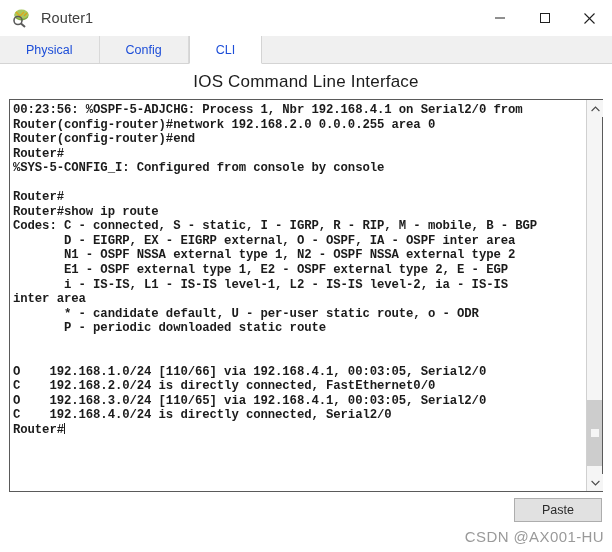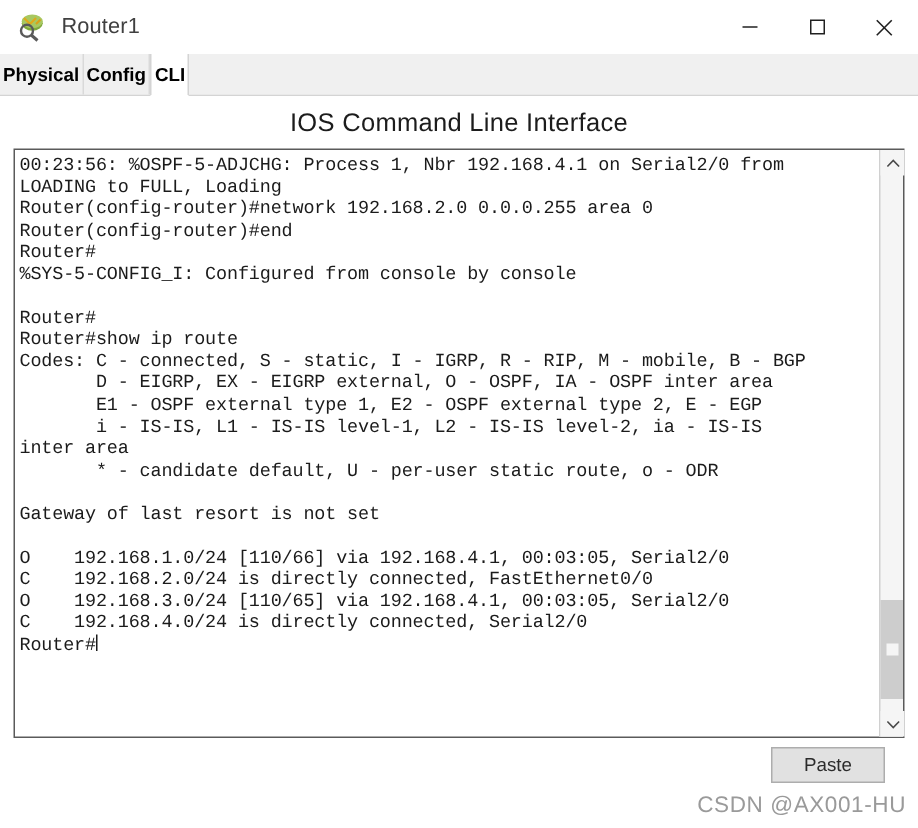--- a/index.html
+++ b/index.html
@@ -61,29 +61,28 @@
     left: 0; top: 36px;
     width: 612px;
     height: 28px;
     background: #f0f0f0;
     border-bottom: 1px solid #d4d4d4;
     display: flex;
     align-items: stretch;
     box-sizing: border-box;
   }
   .tab {
-    padding: 0 2px;
+    padding: 0 26px;
     display: flex;
     align-items: center;
     font-size: 12.5px;
-    color: #000000;
+    color: #1d4ed8;
     background: #f0f0f0;
     border-right: 1px solid #d9d9d9;
     box-sizing: border-box;
-    font-weight: bold;
   }
   .tab.active {
     background: #ffffff;
     border-bottom: 1px solid #ffffff;
     margin-bottom: -1px;
     border-right: 1px solid #d4d4d4;
     border-left: 1px solid #d4d4d4;
   }
   .tab-filler {
     flex: 1;
@@ -126,20 +125,21 @@
     box-sizing: border-box;
     position: relative;
   }
   .term-line {
     font-family: "Liberation Mono", "DejaVu Sans Mono", monospace;
     font-size: 12.3px;
     line-height: 14.55px;
     color: #1b1b1b;
     white-space: pre;
     letter-spacing: -0.1px;
+    font-weight: bold;
   }
   .caret {
     display: inline-block;
     width: 1px;
     height: 11px;
     background: #1b1b1b;
     vertical-align: -1px;
     margin-left: 0px;
   }
 
@@ -191,21 +191,21 @@
     border: 1px solid #adadad;
     box-sizing: border-box;
     font-size: 12.5px;
     color: #2b2b2b;
     display: flex;
     align-items: center;
     justify-content: center;
     font-family: "Liberation Sans", sans-serif;
   }
   #copy-btn { left: 414px; top: 434px; width: 90px; }
-  #paste-btn { left: 514px; top: 434px; width: 76px; }
+  #paste-btn { left: 514px; top: 434px; width: 88px; }
 
   .watermark {
     position: absolute;
     right: 8px;
     top: 464px;
     font-size: 15px;
     color: #9a9a9a;
     letter-spacing: 0.4px;
   }
 </style>
@@ -258,36 +258,36 @@
   <div class="tab-filler"></div>
 </div>
 
 <div class="panel">
 
   <div class="panel-heading">IOS Command Line Interface</div>
 
   <div class="terminal-wrap">
     <div class="terminal" id="terminal-output">
         <div class="term-line">00:23:56: %OSPF-5-ADJCHG: Process 1, Nbr 192.168.4.1 on Serial2/0 from</div>
-        <div class="term-line">LOADING to FULL, Loading</div>
         <div class="term-line">Router(config-router)#network 192.168.2.0 0.0.0.255 area 0</div>
         <div class="term-line">Router(config-router)#end</div>
         <div class="term-line">Router#</div>
         <div class="term-line">%SYS-5-CONFIG_I: Configured from console by console</div>
         <div class="term-line">&nbsp;</div>
         <div class="term-line">Router#</div>
         <div class="term-line">Router#show ip route</div>
         <div class="term-line">Codes: C - connected, S - static, I - IGRP, R - RIP, M - mobile, B - BGP</div>
         <div class="term-line">       D - EIGRP, EX - EIGRP external, O - OSPF, IA - OSPF inter area</div>
+        <div class="term-line">       N1 - OSPF NSSA external type 1, N2 - OSPF NSSA external type 2</div>
         <div class="term-line">       E1 - OSPF external type 1, E2 - OSPF external type 2, E - EGP</div>
         <div class="term-line">       i - IS-IS, L1 - IS-IS level-1, L2 - IS-IS level-2, ia - IS-IS</div>
         <div class="term-line">inter area</div>
         <div class="term-line">       * - candidate default, U - per-user static route, o - ODR</div>
+        <div class="term-line">       P - periodic downloaded static route</div>
         <div class="term-line">&nbsp;</div>
-        <div class="term-line">Gateway of last resort is not set</div>
         <div class="term-line">&nbsp;</div>
         <div class="term-line">O    192.168.1.0/24 [110/66] via 192.168.4.1, 00:03:05, Serial2/0</div>
         <div class="term-line">C    192.168.2.0/24 is directly connected, FastEthernet0/0</div>
         <div class="term-line">O    192.168.3.0/24 [110/65] via 192.168.4.1, 00:03:05, Serial2/0</div>
         <div class="term-line">C    192.168.4.0/24 is directly connected, Serial2/0</div>
         <div class="term-line"><span>Router#</span><span class="caret"></span></div>
       </div>
 
     <div class="scrollbar">
       <div class="sb-arrow">

